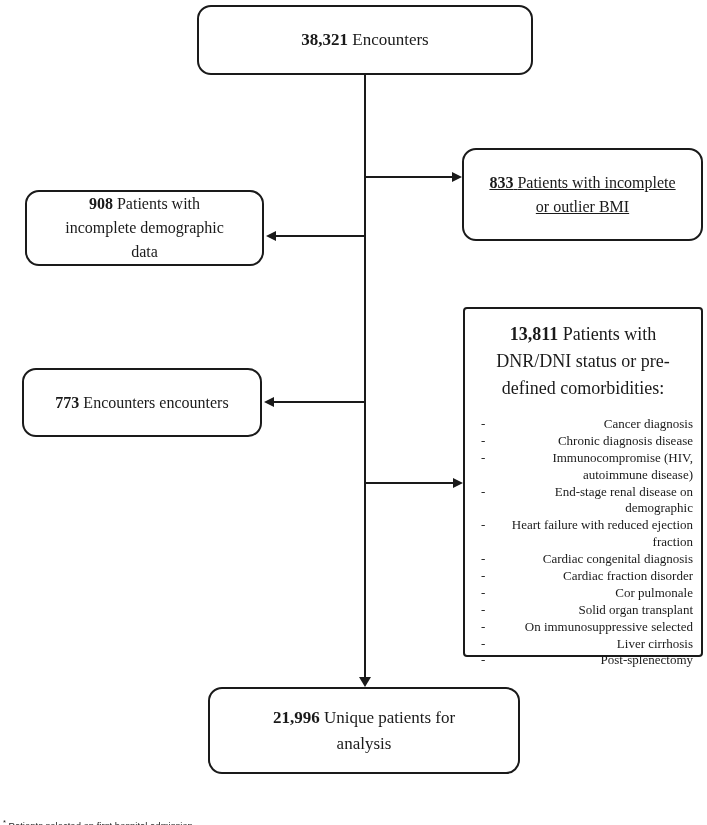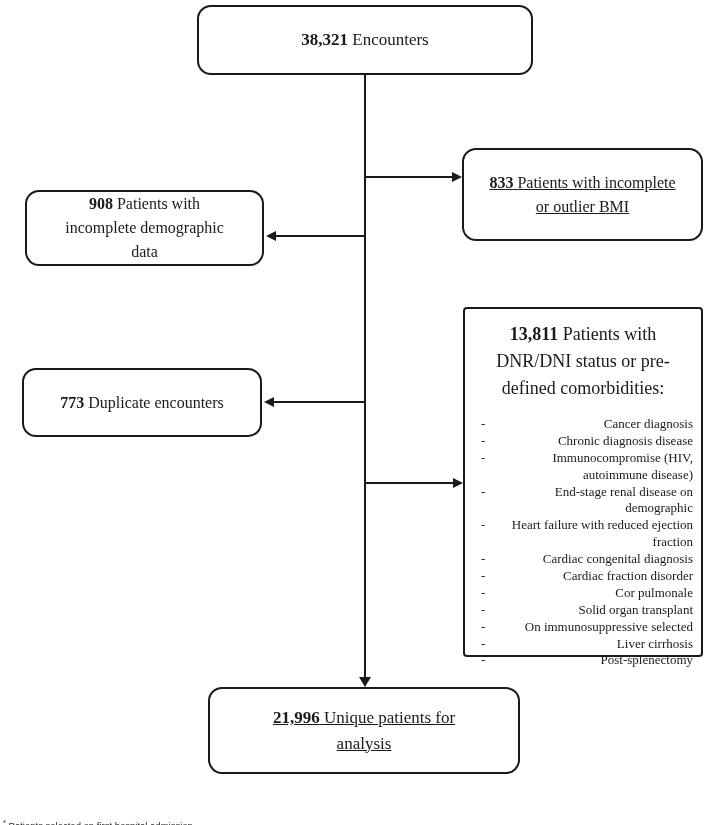--- a/index.html
+++ b/index.html
@@ -30,21 +30,21 @@
   .node p {
     margin: 0;
     line-height: 1.5;
   }
   .count { font-weight: bold; }
 
   .top-box    { left:197px; top:5px;   width:336px; height:70px; font-size:17px; }
   .rbox1      { left:462px; top:148px; width:241px; height:93px; font-size:16px;text-decoration:underline; }
   .lbox1      { left:25px;  top:190px; width:239px; height:76px; font-size:16px; }
   .lbox2      { left:22px;  top:368px; width:240px; height:69px; font-size:16px; }
-  .bottom-box { left:208px; top:687px; width:312px; height:87px; font-size:17px;text-decoration:underline; }
+  .bottom-box { left:208px; top:687px; width:312px; height:87px; font-size:17px; }
 
   .rbox1 p  { width:195px; }
   .lbox1 p  { width:185px; }
   .bottom-box p { width:235px; }
 
   .rbox2 {
     position:absolute; left:463px; top:307px; width:240px; height:350px;
     border:2px solid #1a1a1a; border-radius:4px; background:#ffffff;
     box-sizing:border-box; padding:8px 8px 14px 8px;
   }
@@ -108,21 +108,21 @@
 
   <div class="node rbox1">
     <p><b class="count">833</b> <span>Patients with incomplete or outlier BMI</span></p>
   </div>
 
   <div class="node lbox1">
     <p><b class="count">908</b> <span>Patients with incomplete demographic data</span></p>
   </div>
 
   <div class="node lbox2">
-    <p><b class="count">773</b> <span>Duplicate encounters</span></p>
+    <p><b class="count">773</b> <span>Encounters encounters</span></p>
   </div>
 
   <div class="rbox2">
     <p class="header"><b class="count">13,811</b> <span>Patients with DNR/DNI status or pre-defined comorbidities:</span></p>
     <ul>
 
         <li>
           <span class="bullet">-</span>
           <span class="item-text">Cancer diagnosis</span>
         </li>

